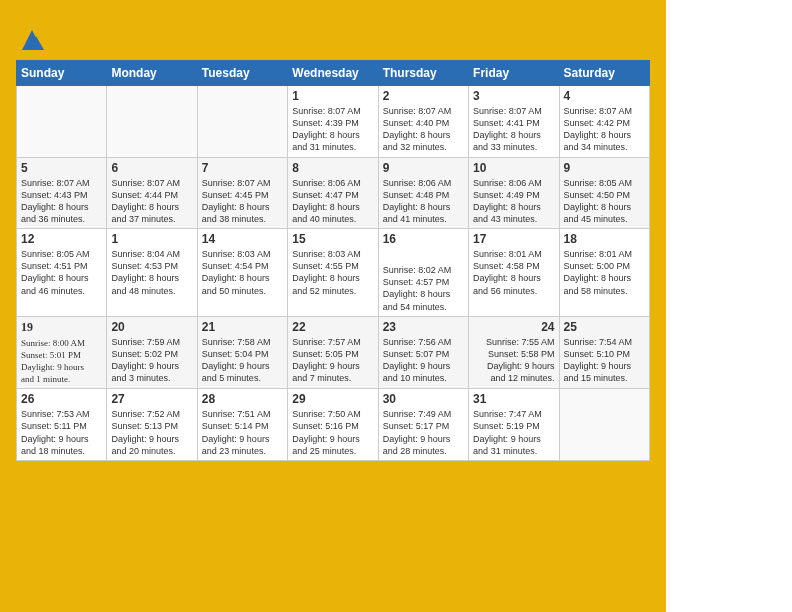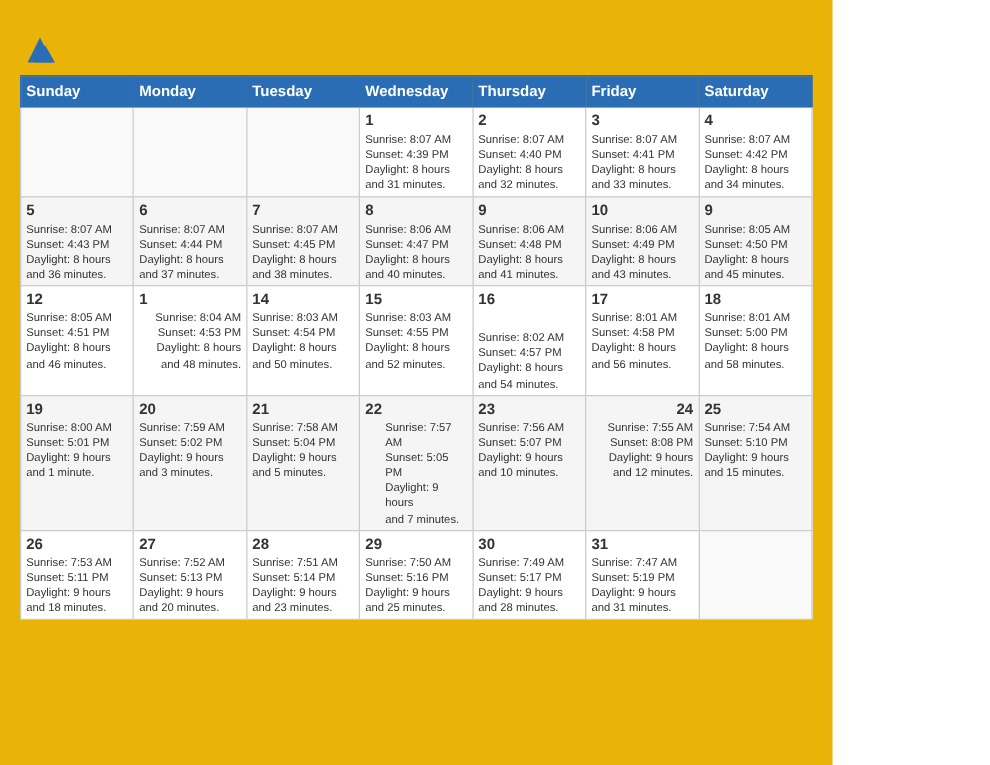--- a/index.html
+++ b/index.html
@@ -216,21 +216,21 @@
         <tr style="background: rgb(255, 255, 255);">
           <td>
             <span class="day-number">12</span>
             <div class="day-info" style="white-space: pre-line;">Sunrise: 8:05 AM
 Sunset: 4:51 PM
 Daylight: 8 hours
 and 46 minutes.</div>
           </td>
           <td>
             <span class="day-number">1</span>
-            <div class="day-info" style="white-space: pre-line; text-align: right;">Sunrise: 8:04 AM
+            <div class="day-info" style="white-space: pre-line;">Sunrise: 8:04 AM
 Sunset: 4:53 PM
 Daylight: 8 hours
 and 48 minutes.</div>
           </td>
           <td>
             <span class="day-number">14</span>
             <div class="day-info" style="white-space: pre-line;">Sunrise: 8:03 AM
 Sunset: 4:54 PM
 Daylight: 8 hours
 and 50 minutes.</div>
@@ -258,21 +258,21 @@
           </td>
           <td>
             <span class="day-number">18</span>
             <div class="day-info" style="white-space: pre-line;">Sunrise: 8:01 AM
 Sunset: 5:00 PM
 Daylight: 8 hours
 and 58 minutes.</div>
           </td>
         </tr>
         <tr style="background: rgb(245, 245, 245);">
-          <td style="background: rgb(245, 245, 245);">
+          <td style="background: rgb(245, 245, 245); font-family: Liberation Serif, serif;">
             <span class="day-number">19</span>
             <div class="day-info" style="white-space: pre-line;">Sunrise: 8:00 AM
 Sunset: 5:01 PM
 Daylight: 9 hours
 and 1 minute.</div>
           </td>
           <td style="background: rgb(245, 245, 245);">
             <span class="day-number">20</span>
             <div class="day-info" style="white-space: pre-line;">Sunrise: 7:59 AM
 Sunset: 5:02 PM
@@ -281,36 +281,36 @@
           </td>
           <td style="background: rgb(245, 245, 245);">
             <span class="day-number">21</span>
             <div class="day-info" style="white-space: pre-line;">Sunrise: 7:58 AM
 Sunset: 5:04 PM
 Daylight: 9 hours
 and 5 minutes.</div>
           </td>
           <td style="background: rgb(245, 245, 245);">
             <span class="day-number">22</span>
-            <div class="day-info" style="white-space: pre-line; margin-left: 16px;">Sunrise: 7:57 AM
+            <div class="day-info" style="white-space: pre-line;">Sunrise: 7:57 AM
 Sunset: 5:05 PM
 Daylight: 9 hours
 and 7 minutes.</div>
           </td>
           <td style="background: rgb(245, 245, 245);">
             <span class="day-number">23</span>
             <div class="day-info" style="white-space: pre-line;">Sunrise: 7:56 AM
 Sunset: 5:07 PM
 Daylight: 9 hours
 and 10 minutes.</div>
           </td>
           <td style="background: rgb(245, 245, 245); text-align: right;">
             <span class="day-number">24</span>
             <div class="day-info" style="white-space: pre-line;">Sunrise: 7:55 AM
-Sunset: 8:08 PM
+Sunset: 5:58 PM
 Daylight: 9 hours
 and 12 minutes.</div>
           </td>
           <td style="background: rgb(245, 245, 245);">
             <span class="day-number">25</span>
             <div class="day-info" style="white-space: pre-line;">Sunrise: 7:54 AM
 Sunset: 5:10 PM
 Daylight: 9 hours
 and 15 minutes.</div>
           </td>

